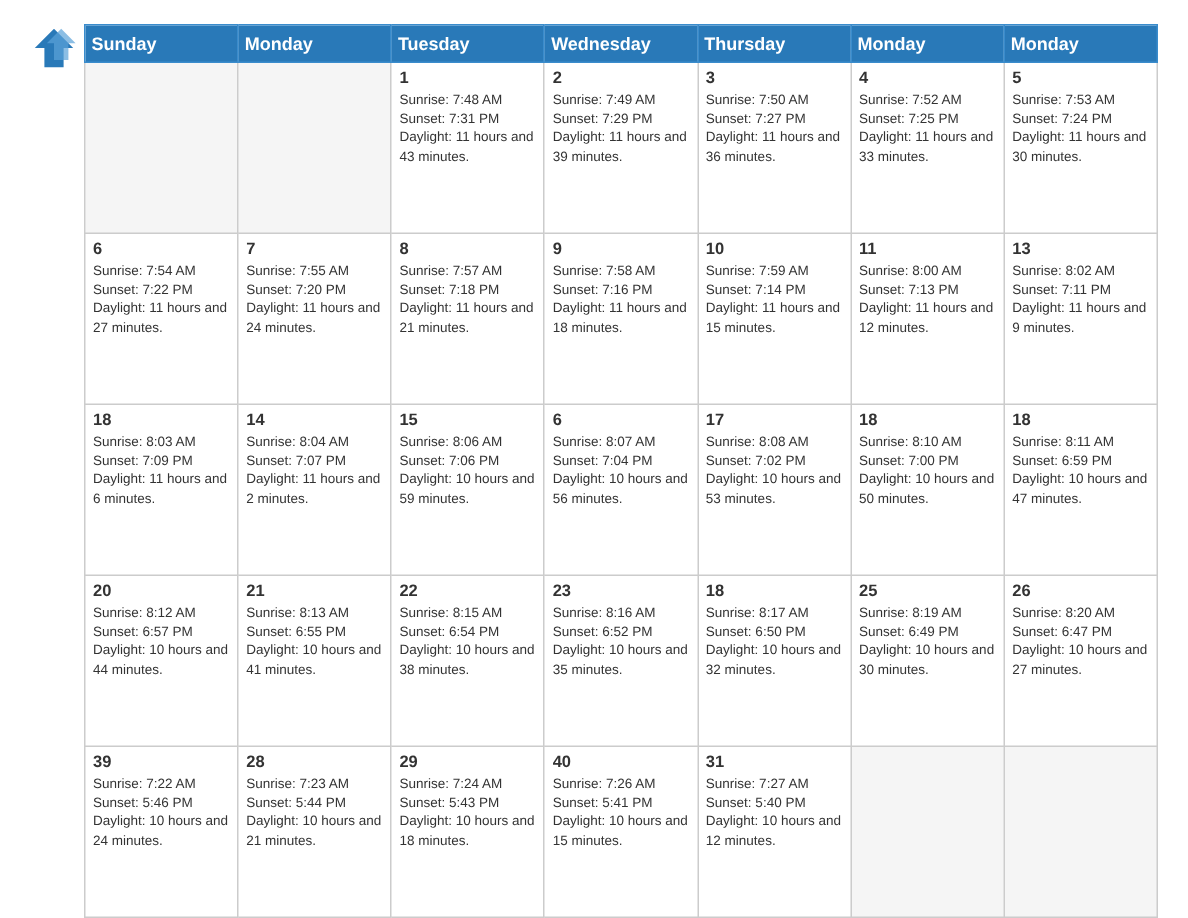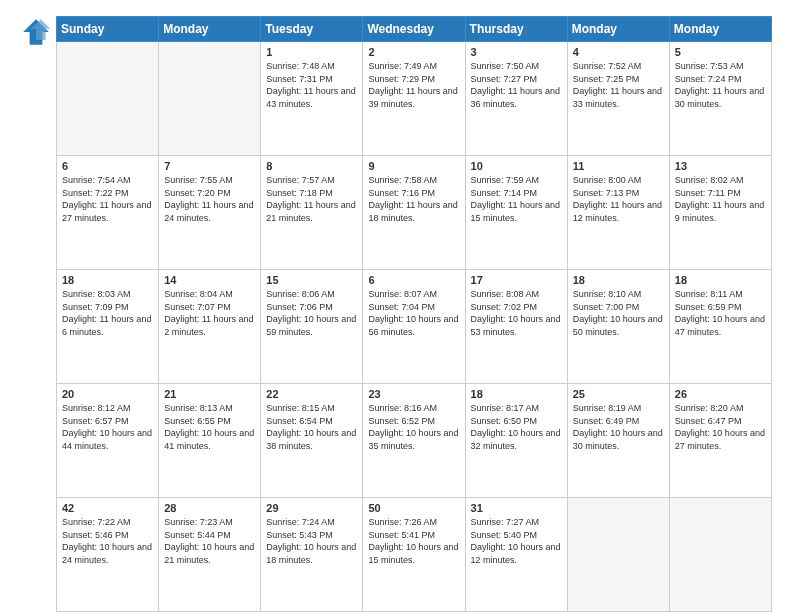--- a/index.html
+++ b/index.html
@@ -236,33 +236,33 @@
             <span class="day-num">25</span>
 <div class="day-info">Sunrise: 8:19 AM<br>Sunset: 6:49 PM<br>Daylight: 10 hours and 30 minutes.</div>
           </td>
           <td>
             <span class="day-num">26</span>
 <div class="day-info">Sunrise: 8:20 AM<br>Sunset: 6:47 PM<br>Daylight: 10 hours and 27 minutes.</div>
           </td>
         </tr>
         <tr>
           <td>
-            <span class="day-num">42</span>
+            <span class="day-num">39</span>
 <div class="day-info">Sunrise: 7:22 AM<br>Sunset: 5:46 PM<br>Daylight: 10 hours and 24 minutes.</div>
           </td>
           <td>
             <span class="day-num">28</span>
 <div class="day-info">Sunrise: 7:23 AM<br>Sunset: 5:44 PM<br>Daylight: 10 hours and 21 minutes.</div>
           </td>
           <td>
             <span class="day-num">29</span>
 <div class="day-info">Sunrise: 7:24 AM<br>Sunset: 5:43 PM<br>Daylight: 10 hours and 18 minutes.</div>
           </td>
           <td>
-            <span class="day-num">50</span>
+            <span class="day-num">40</span>
 <div class="day-info">Sunrise: 7:26 AM<br>Sunset: 5:41 PM<br>Daylight: 10 hours and 15 minutes.</div>
           </td>
           <td>
             <span class="day-num">31</span>
 <div class="day-info">Sunrise: 7:27 AM<br>Sunset: 5:40 PM<br>Daylight: 10 hours and 12 minutes.</div>
           </td>
           <td class="empty"></td>
           <td class="empty"></td>
         </tr>
       </tbody>

